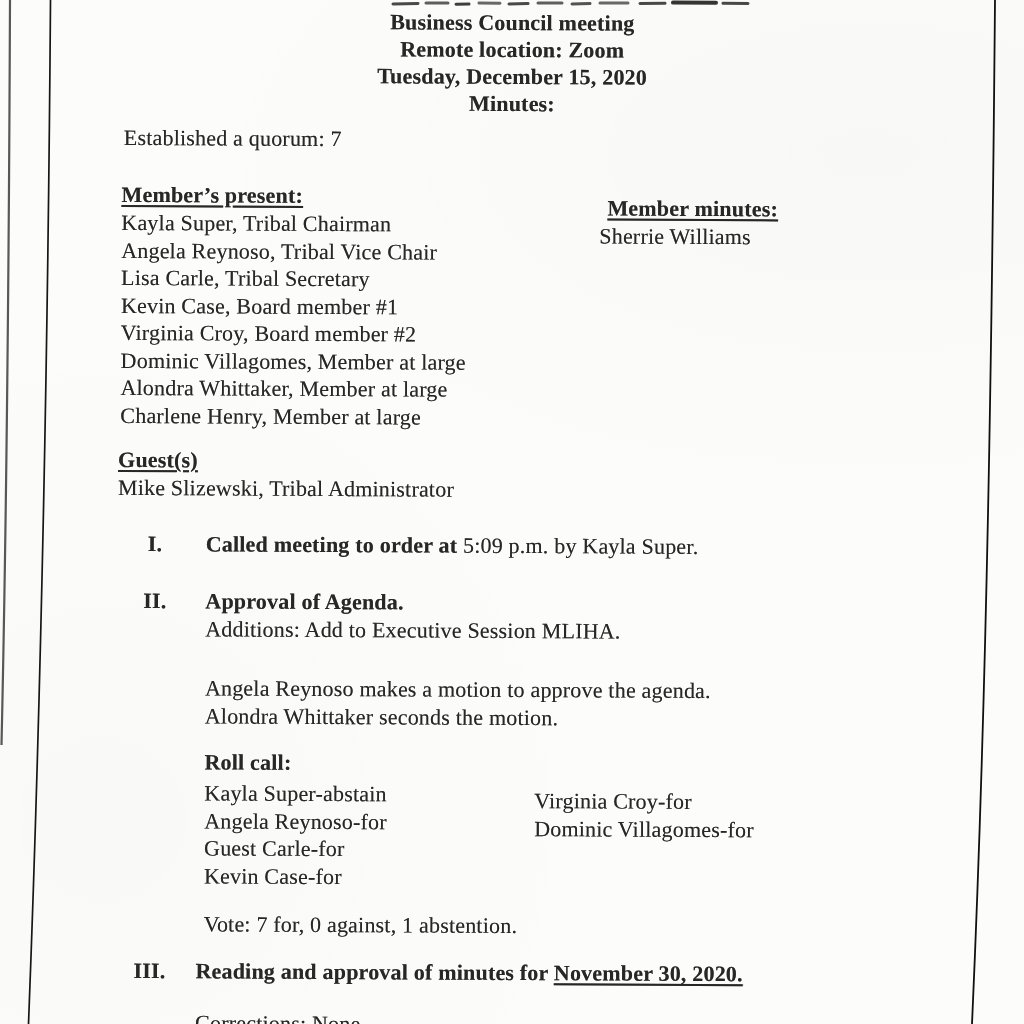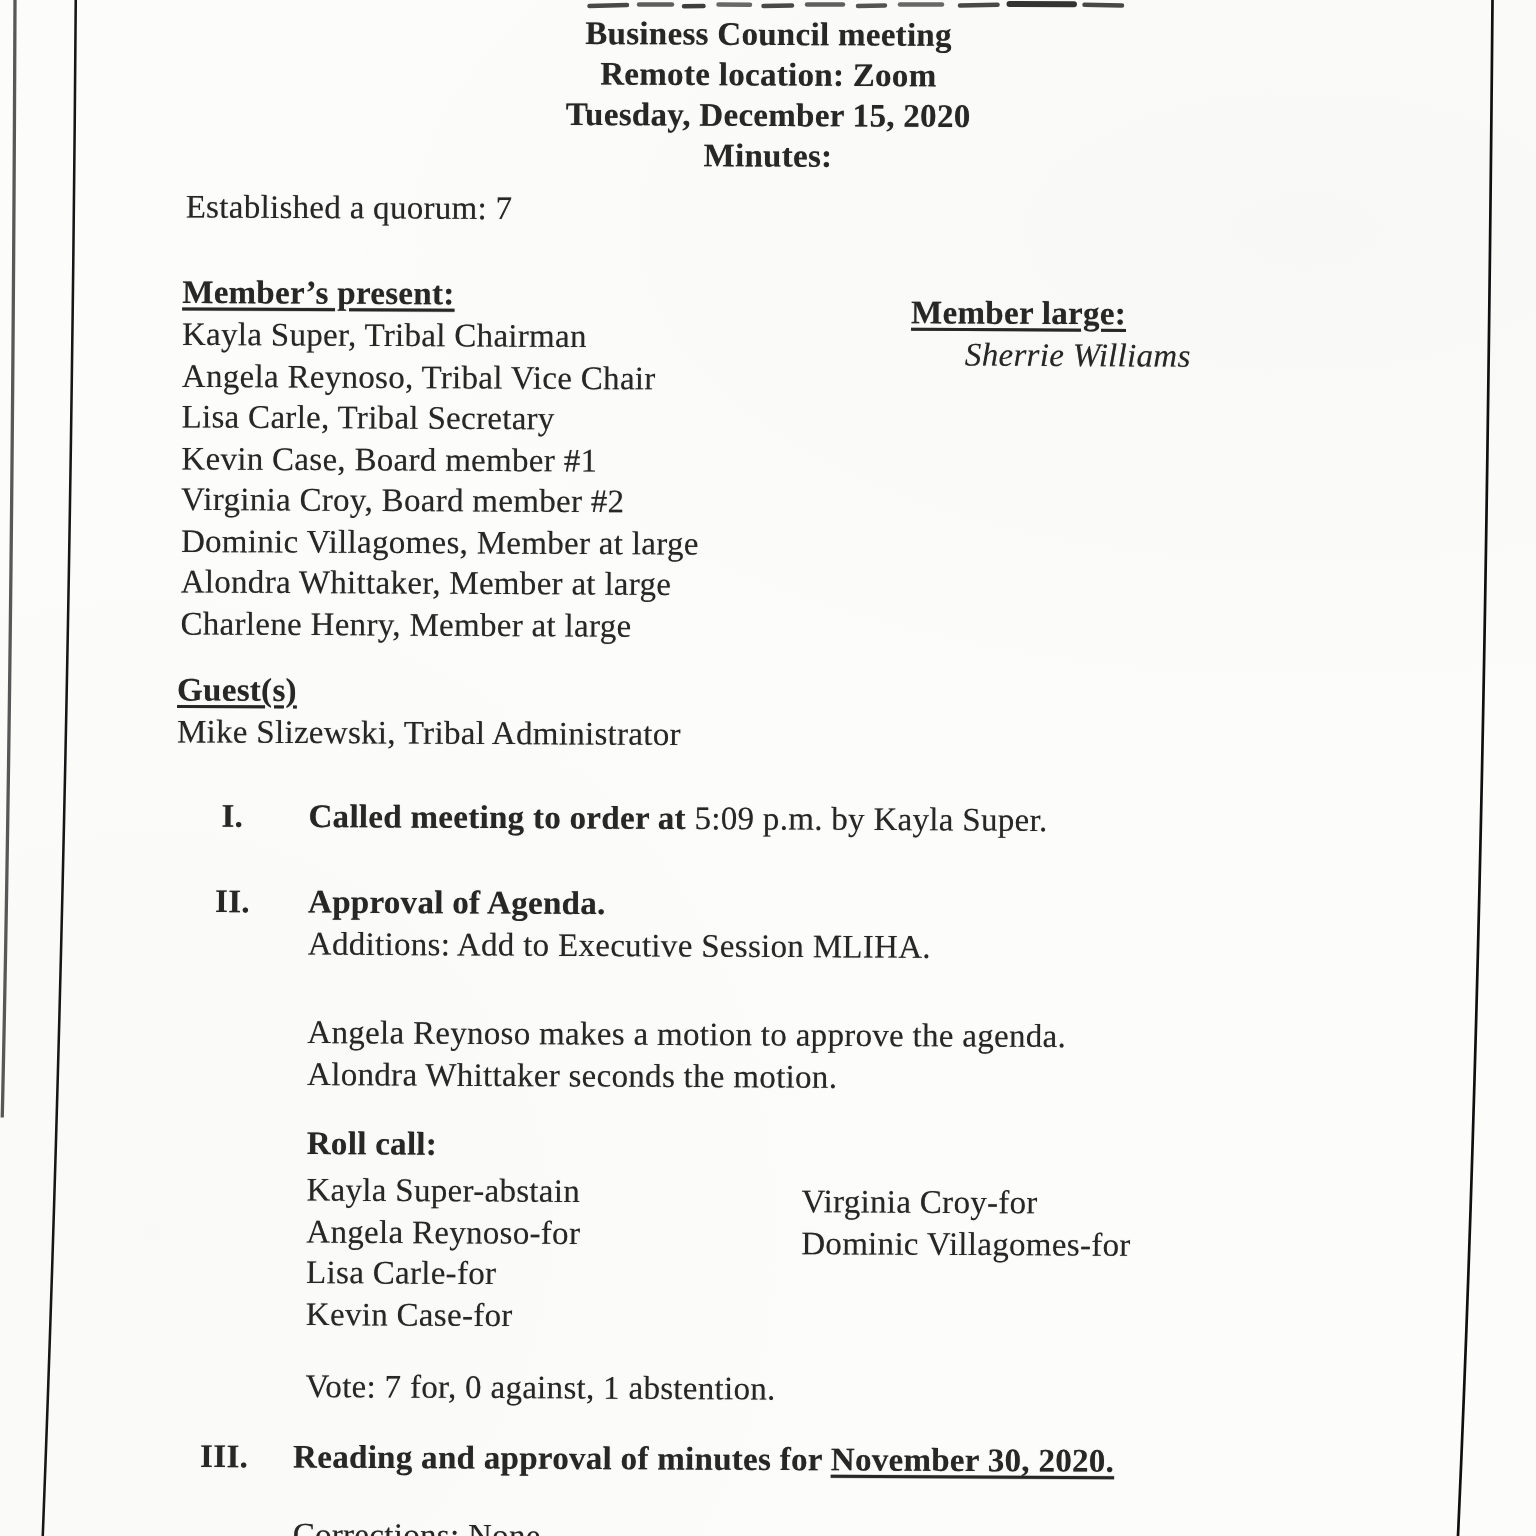--- a/index.html
+++ b/index.html
@@ -86,22 +86,22 @@
       <div>Kayla Super, Tribal Chairman</div>
       <div>Angela Reynoso, Tribal Vice Chair</div>
       <div>Lisa Carle, Tribal Secretary</div>
       <div>Kevin Case, Board member #1</div>
       <div>Virginia Croy, Board member #2</div>
       <div>Dominic Villagomes, Member at large</div>
       <div>Alondra Whittaker, Member at large</div>
       <div>Charlene Henry, Member at large</div>
     </div>
 
-    <div class="abs hd" style="left:608px;top:195px;">Member large:</div>
-    <div class="abs" style="left:644px;top:223px;font-style:italic;">Sherrie Williams</div>
+    <div class="abs hd" style="left:608px;top:195px;">Member minutes:</div>
+    <div class="abs" style="left:600px;top:223px;">Sherrie Williams</div>
 
     <div class="abs hd" style="left:120px;top:449px;">Guest(s)</div>
     <div class="abs" style="left:120px;top:477px;">Mike Slizewski, Tribal Administrator</div>
 
     <div class="abs numeral" style="left:150px;top:533px;">I.</div>
     <div class="abs" style="left:208px;top:533px;">
       <span class="b">Called meeting to order at</span><span> 5:09 p.m. by Kayla Super.</span>
     </div>
 
     <div class="abs numeral" style="left:146px;top:590px;">II.</div>
@@ -111,21 +111,21 @@
     <div class="abs list" style="left:208px;top:676px;">
       <div>Angela Reynoso makes a motion to approve the agenda.</div>
       <div>Alondra Whittaker seconds the motion.</div>
     </div>
 
     <div class="abs b" style="left:208px;top:751px;">Roll call:</div>
 
     <div class="abs list" style="left:208px;top:781px;">
       <div>Kayla Super-abstain</div>
       <div>Angela Reynoso-for</div>
-      <div>Lisa Carle-for</div>
+      <div>Guest Carle-for</div>
       <div>Kevin Case-for</div>
     </div>
     <div class="abs list" style="left:538px;top:787px;">
       <div>Virginia Croy-for</div>
       <div>Dominic Villagomes-for</div>
     </div>
 
     <div class="abs" style="left:208px;top:913px;">Vote: 7 for, 0 against, 1 abstention.</div>
 
     <div class="abs numeral" style="left:138px;top:960px;">III.</div>

